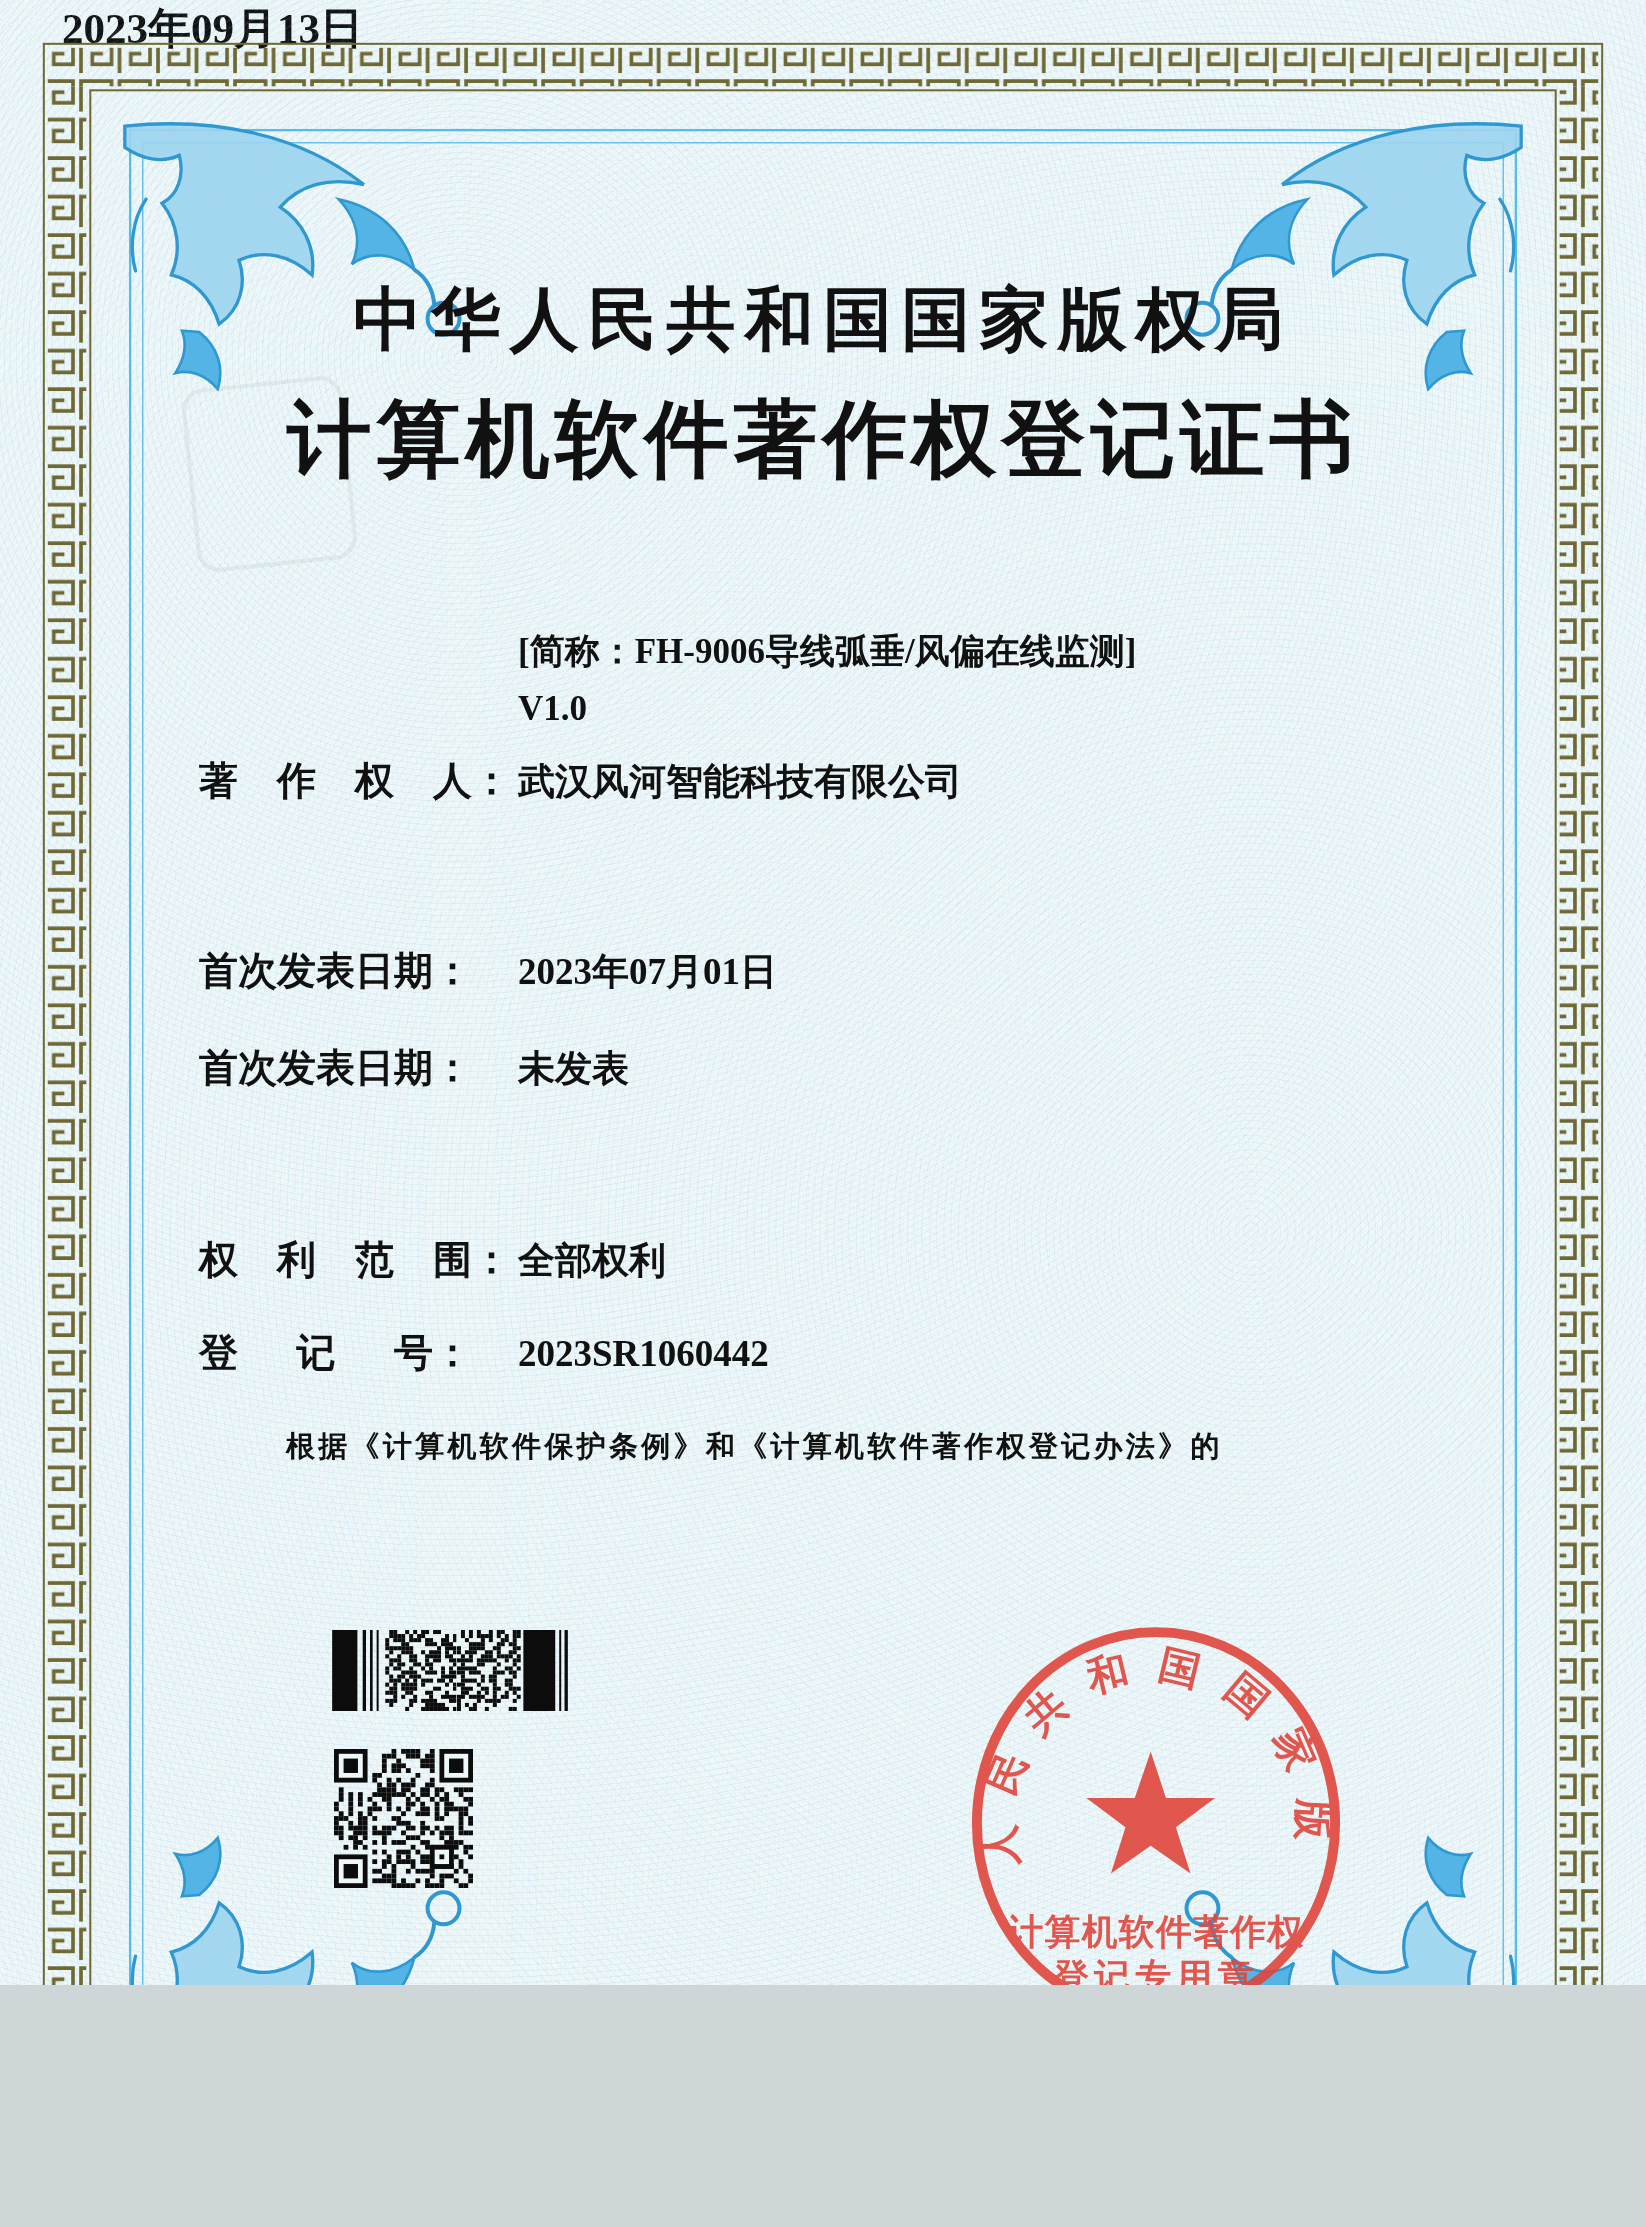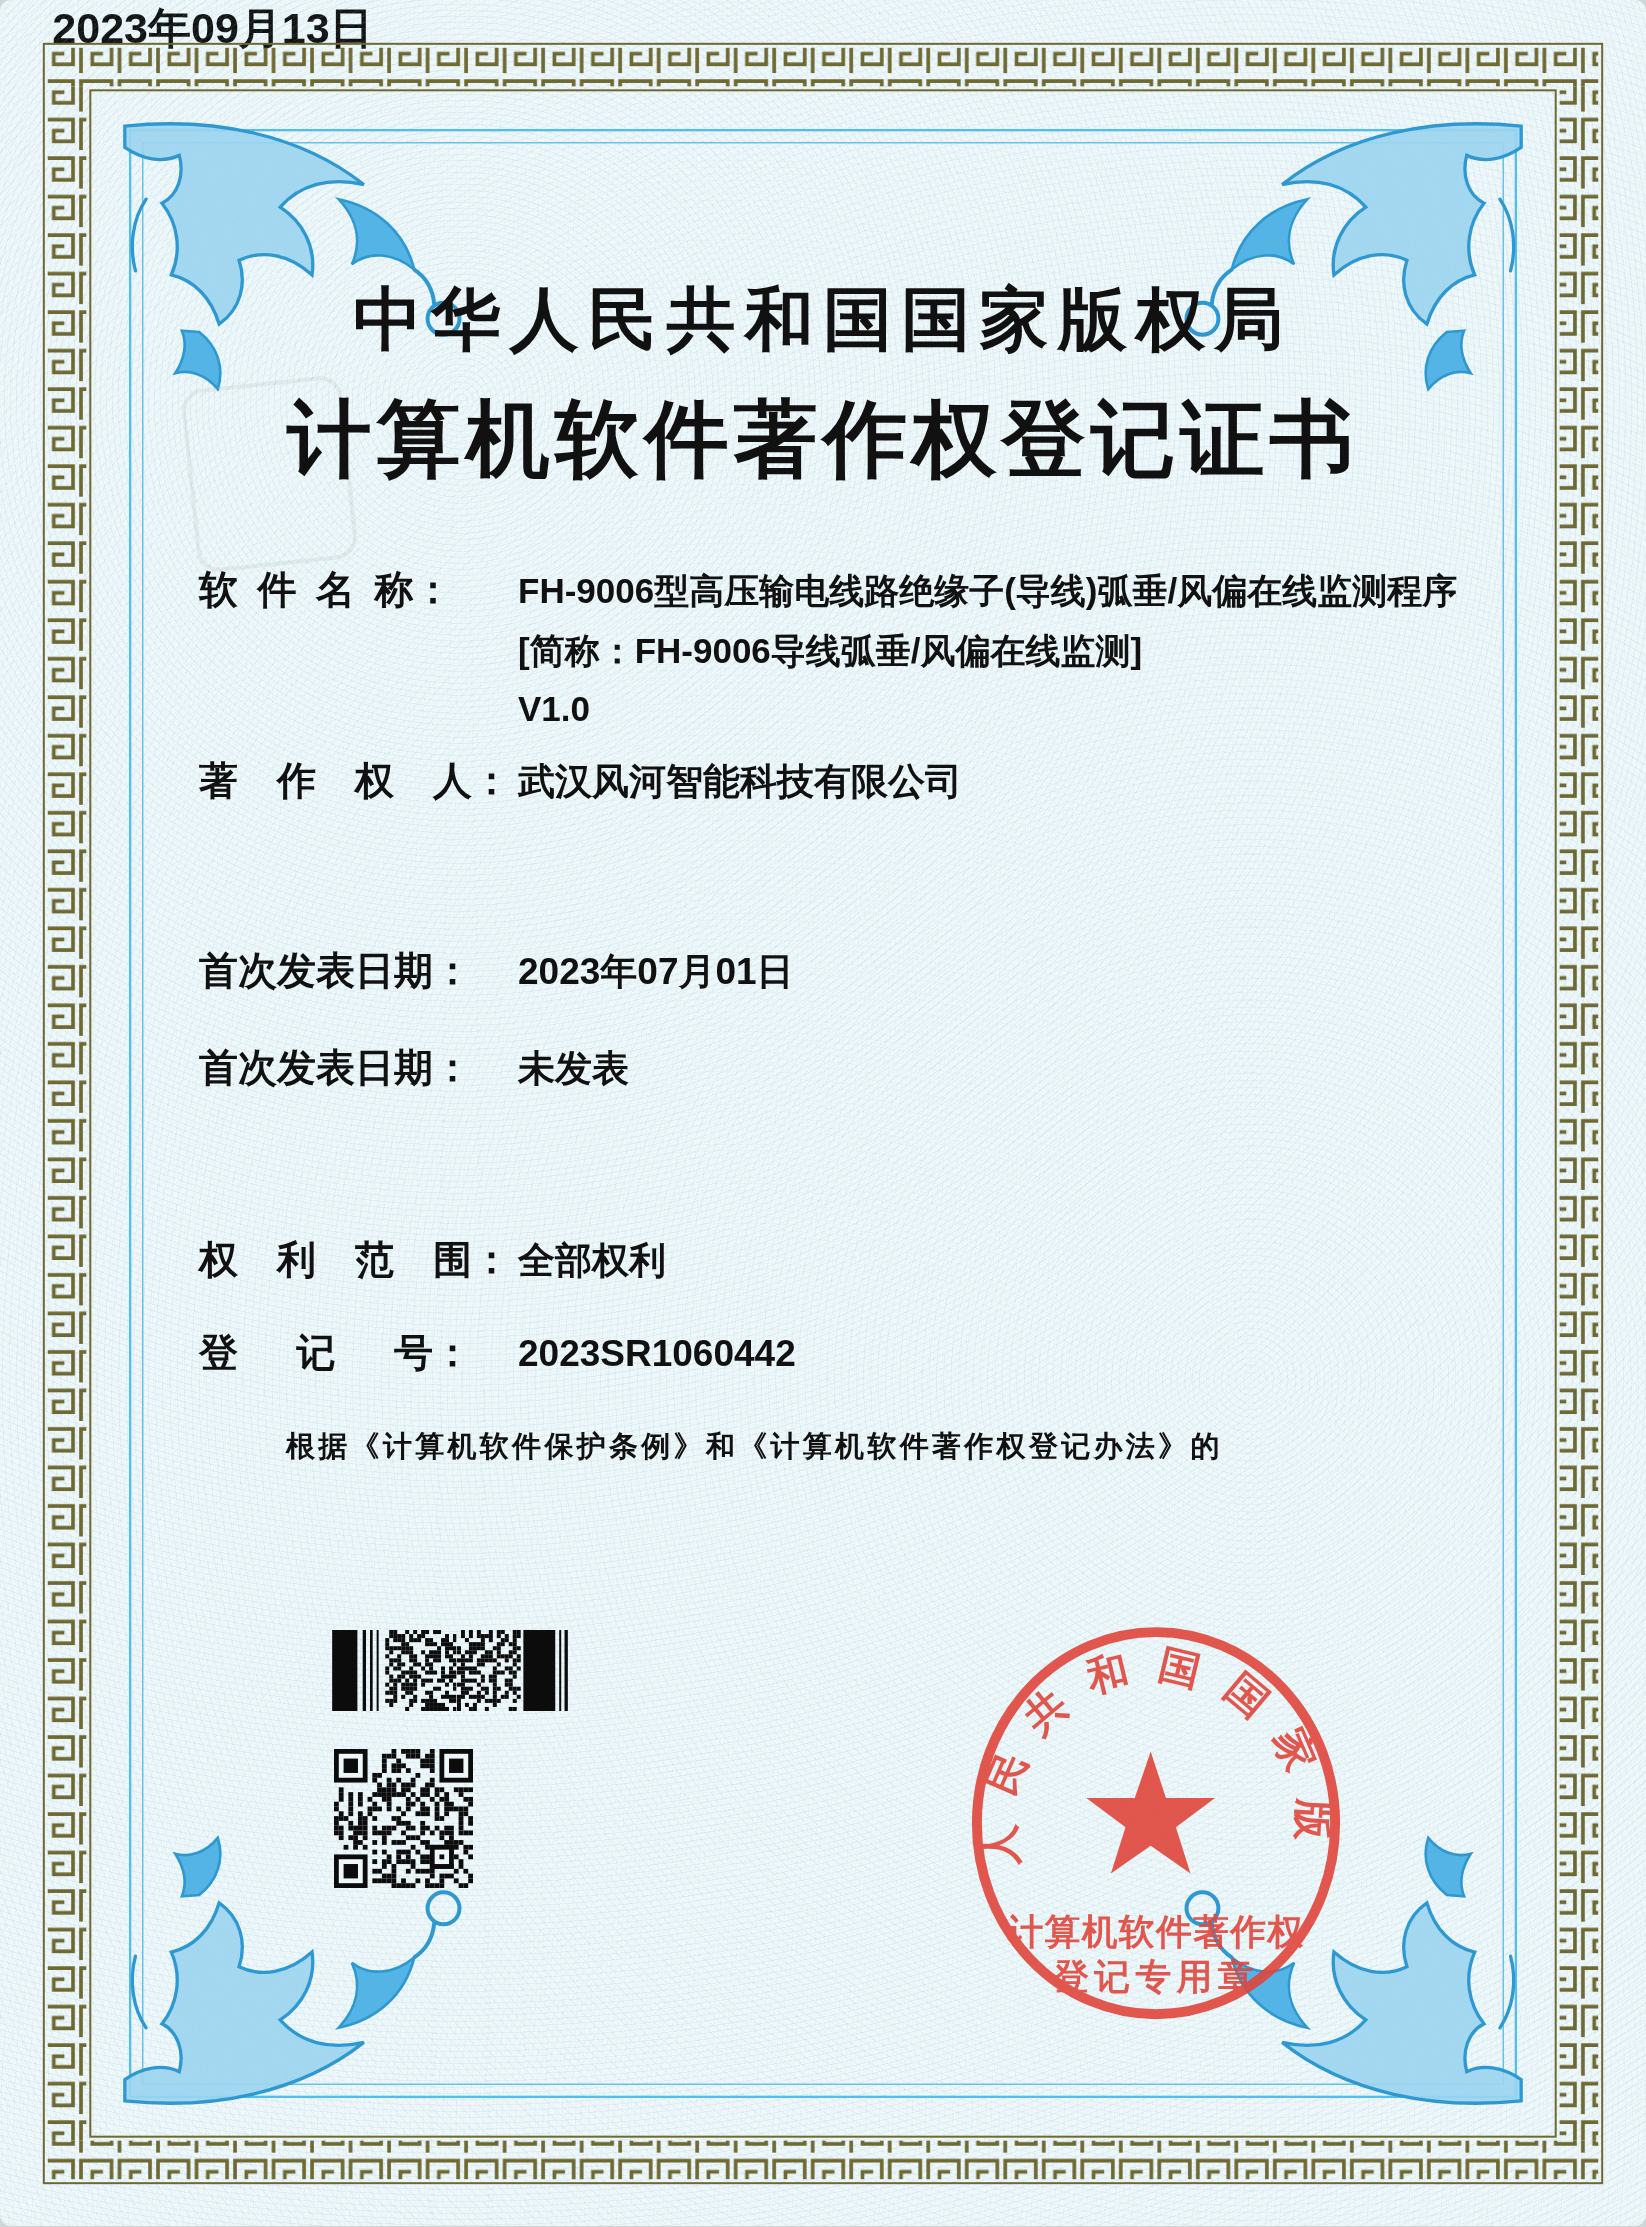--- a/index.html
+++ b/index.html
@@ -1,21 +1,20 @@
 <!DOCTYPE html>
 <html style="font-size:10.6px"><head>
 <meta charset="utf-8">
 <style>
   html,body{margin:0;padding:0;background:#cfd6d8;}
   .page{
-    position:relative; width:1646px; height:2226px;
+    position:relative; width:1646px; height:1985px;
     background:#eef7f9; overflow:hidden;
-    font-family:Liberation Sans, sans-serif;
+    font-family:Liberation Serif, serif;
     color:#111;
-    border-radius:11px;
   }
   
   .page::before{
     content:""; position:absolute; inset:0; z-index:0;
     background-image:
       repeating-radial-gradient(circle at 28% 18%, rgba(96,175,210,.10) 0 1.1px, transparent 1.1px 6px),
       repeating-radial-gradient(circle at 76% 62%, rgba(96,175,210,.08) 0 1.1px, transparent 1.1px 7.3px),
       repeating-radial-gradient(circle at 45% 95%, rgba(190,170,120,.05) 0 1px, transparent 1px 6.6px),
       repeating-linear-gradient(93deg, rgba(120,190,215,.05) 0 0.7px, transparent 0.7px 4.6px);
   }
@@ -79,23 +78,20 @@
     <use href="#corn" transform="translate(2299,180) scale(-1,1)"></use>
     <use href="#corn" transform="translate(180,3174) scale(1,-1)"></use>
     <use href="#corn" transform="translate(2299,3174) scale(-1,-1)"></use>
   </svg>
 
   <div class="embossed"></div>
 
   <div class="txt issuer">中华人民共和国国家版权局</div>
   <div class="txt doc-title">计算机软件著作权登记证书</div>
 
-  <div class="txt row" style="top:563px">
-    <span class="lbl">软 件 名 称：</span><span class="val namev">FH-9006型高压输电线路绝缘子(导线)弧垂/风偏在线监测程序</span>
-  </div>
   <div class="txt name-line" style="top:628px">[简称：FH-9006导线弧垂/风偏在线监测]</div>
   <div class="txt name-line" style="top:689px">V1.0</div>
 
   <div class="txt row" style="top:754px">
     <span class="lbl">著 作 权 人：</span><span class="val">武汉风河智能科技有限公司</span>
   </div>
 
   <div class="txt row" style="top:944px">
     <span class="lbl">首次发表日期：</span><span class="val">2023年07月01日</span>
   </div>

